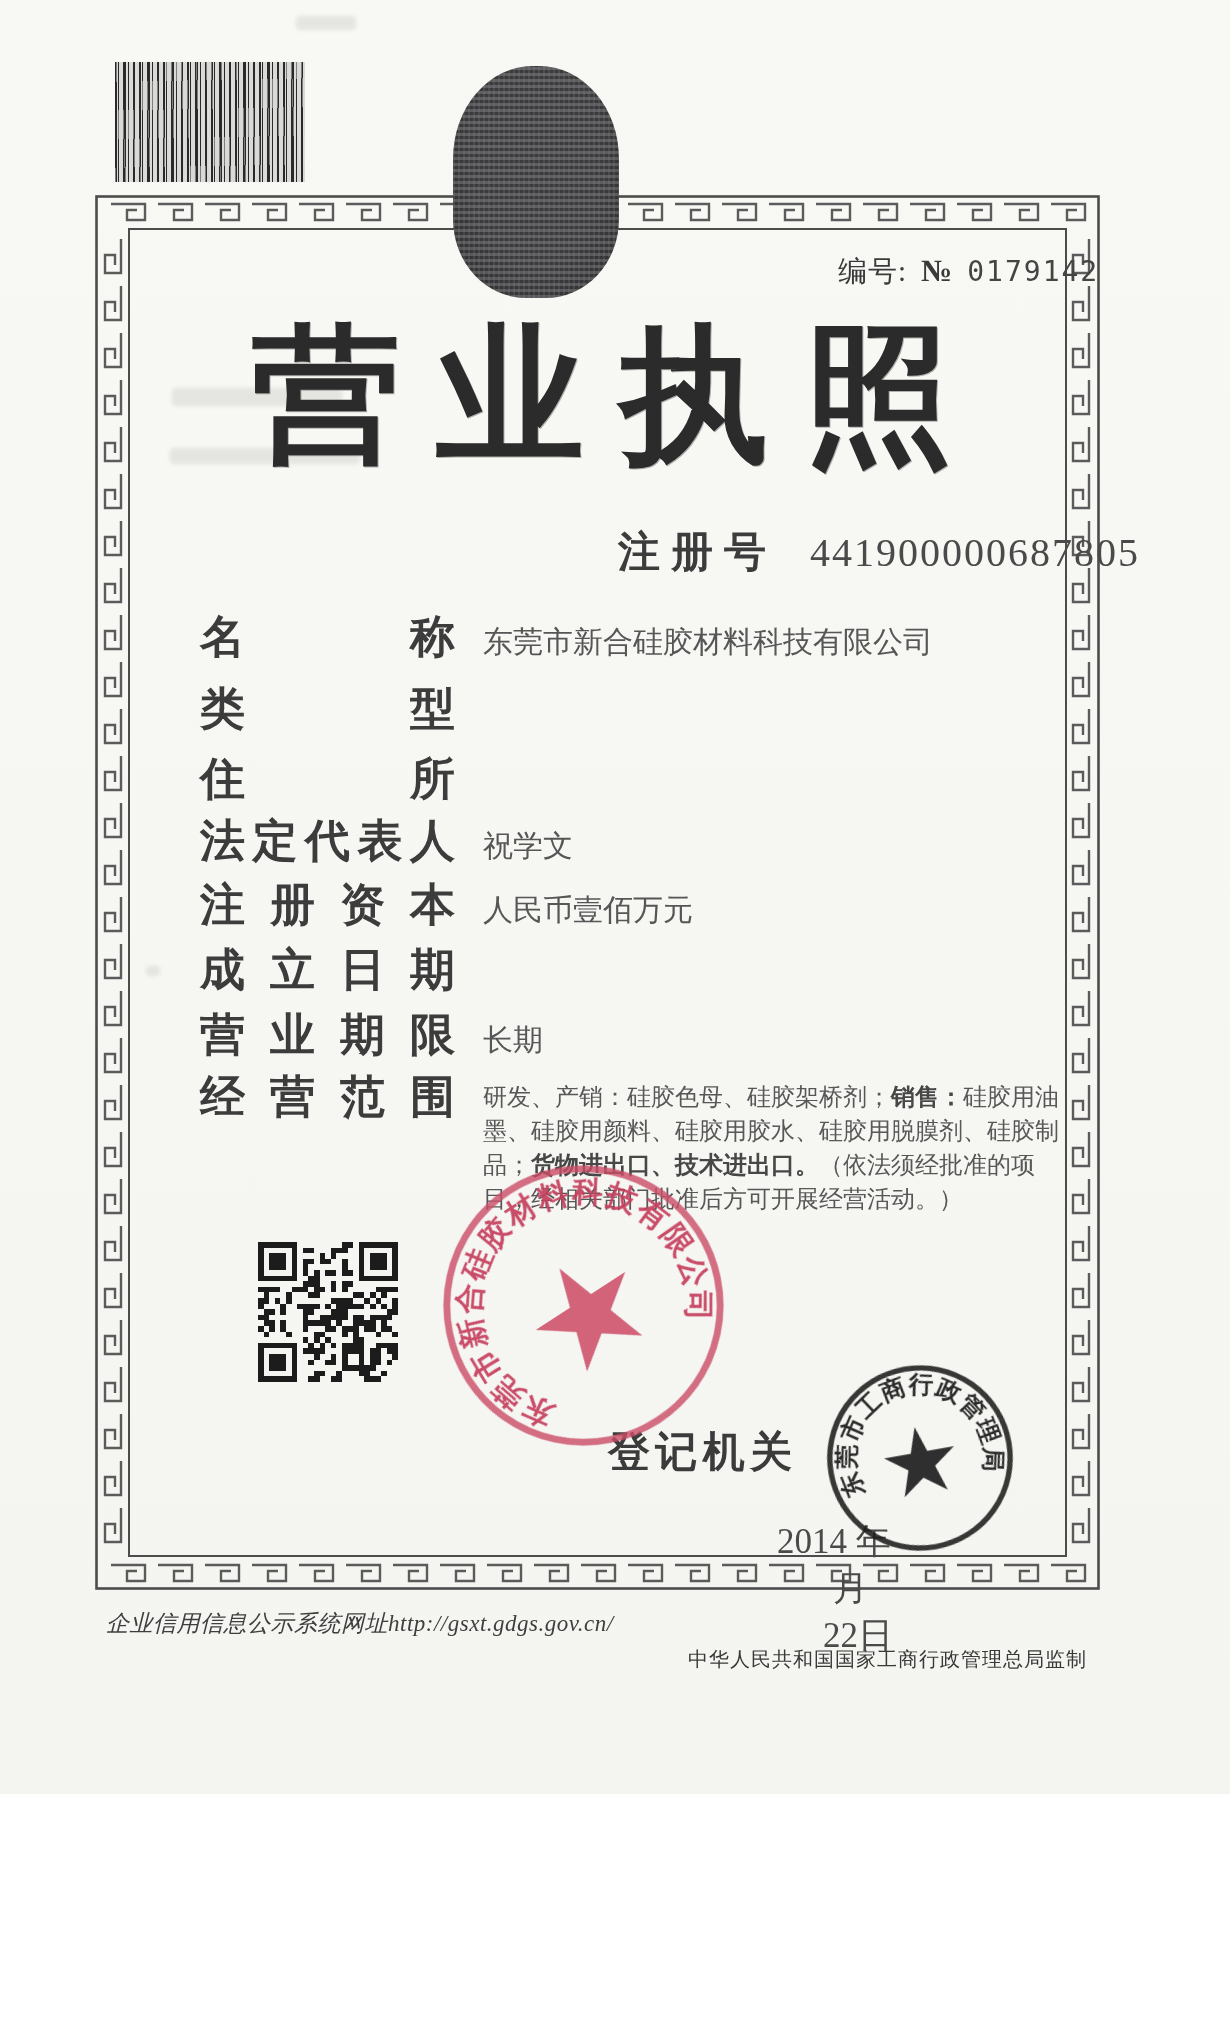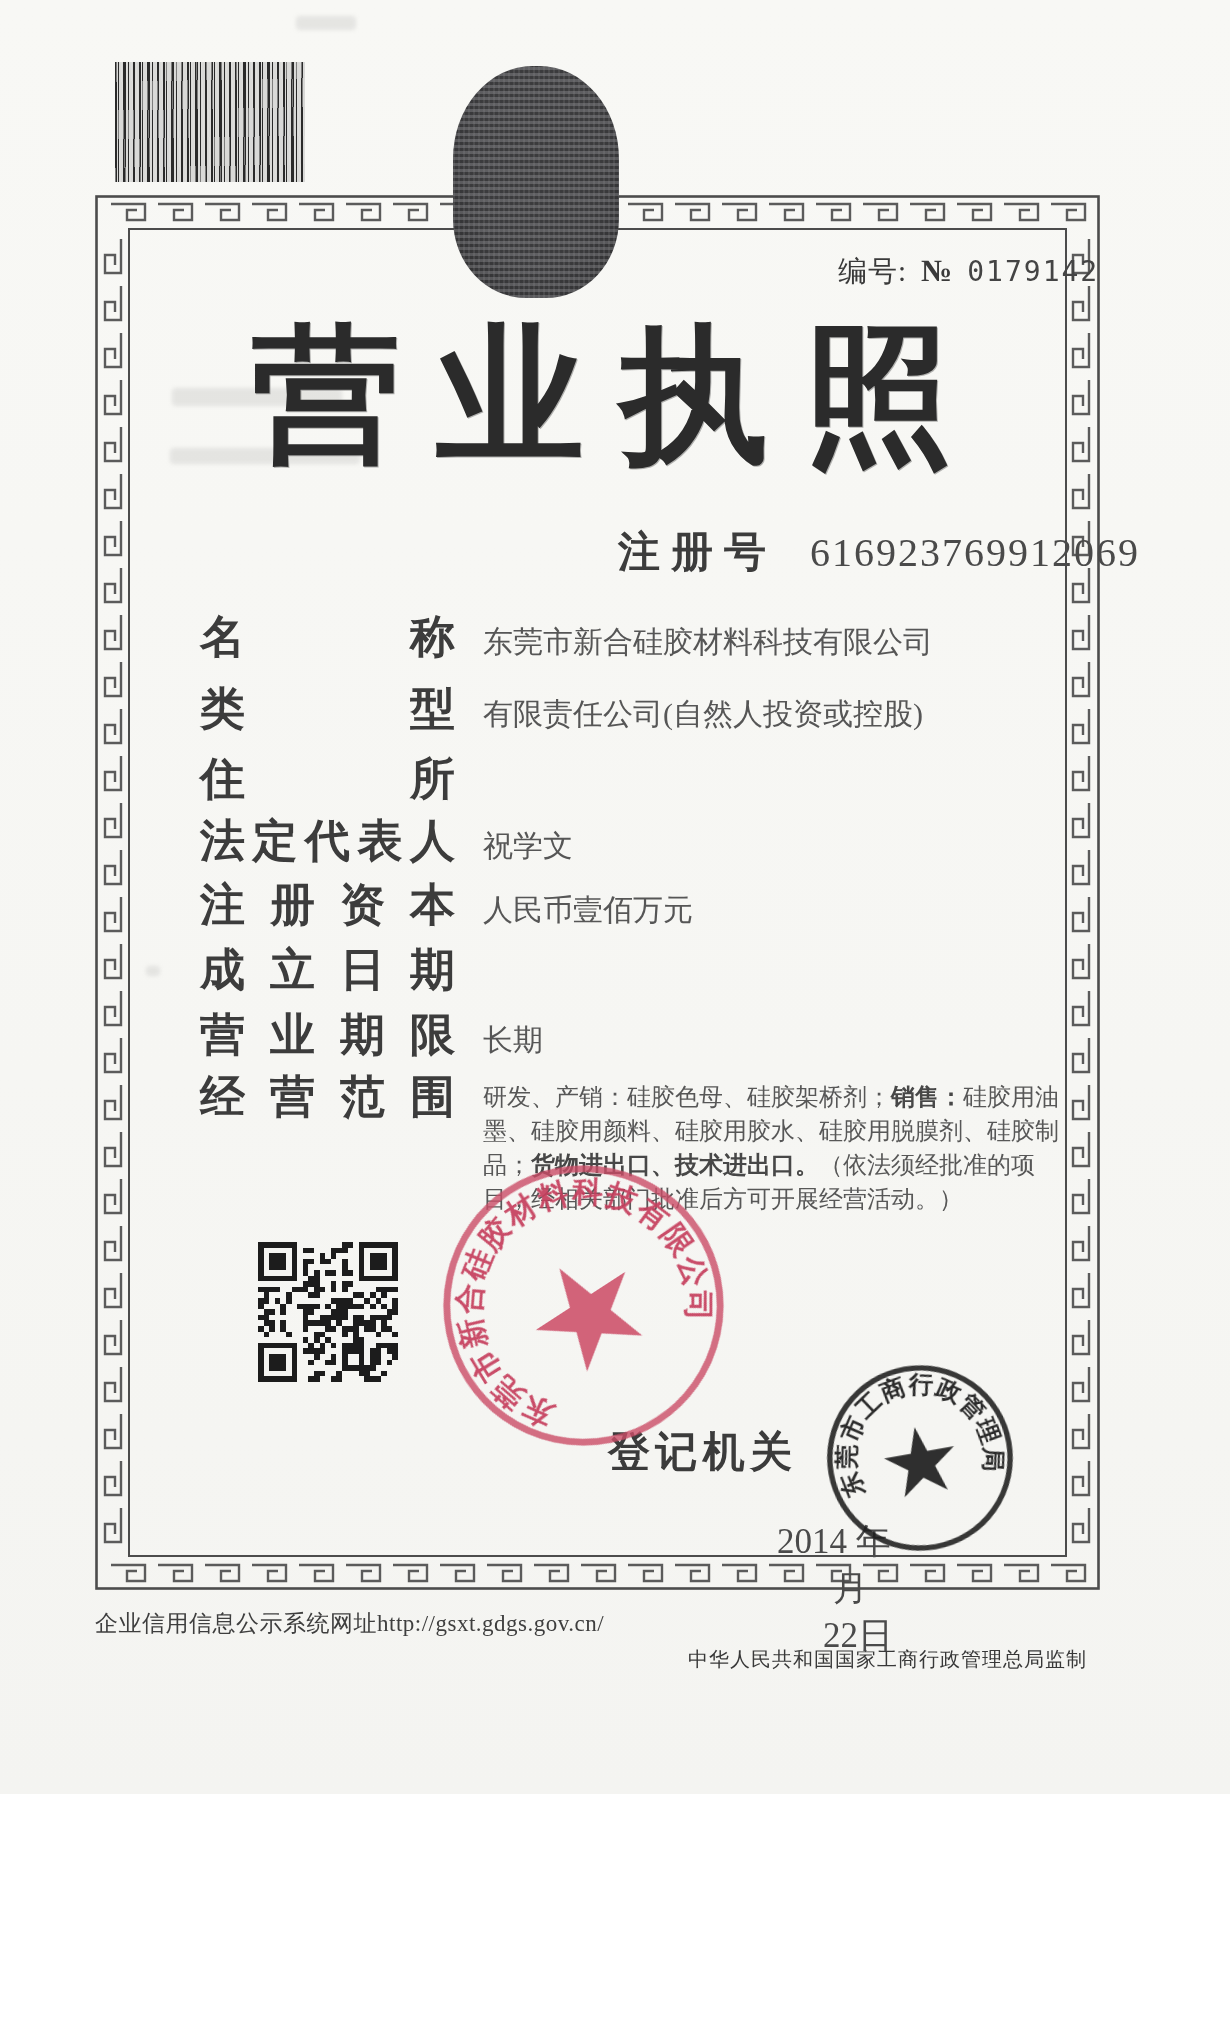--- a/index.html
+++ b/index.html
@@ -53,21 +53,21 @@
   .qr{position:absolute;left:258px;top:1242px;z-index:4;filter:blur(.3px);}
   
   .red-seal{position:absolute;left:436px;top:1158px;z-index:6;transform:rotate(-33deg);filter:blur(.3px);}
   .black-seal{position:absolute;left:822px;top:1360px;z-index:6;transform:rotate(-10deg);filter:blur(.2px);}
   
   .registry-label{position:absolute;left:608px;top:1424px;width:184px;display:flex;justify-content:space-between;z-index:4;font-size:42px;font-weight:600;color:#3b3b3b;}
   .date-line{position:absolute;left:742px;top:1478px;z-index:5;font-size:35px;color:#4a4a4a;white-space:pre;}
   .date-line .dm{margin-left:56px;}
   .date-line .dd{margin-left:46px;text-align:center;}
   
-  .footer-left{position:absolute;left:95px;top:1608px;z-index:4;font-size:23px;letter-spacing:.5px;color:#3e3e3e;}
+  .footer-left{position:absolute;left:106px;top:1608px;z-index:4;font-size:23px;letter-spacing:.5px;color:#3e3e3e;font-style:italic;}
   .footer-right{position:absolute;left:688px;top:1646px;z-index:4;font-size:20px;letter-spacing:1px;color:#383838;}
 </style>
 </head>
 <body>
 
 <div class="page">
 
   <div class="barcode"></div>
   <div class="emblem"></div>
   <div class="smudge" style="left:172px;top:388px;width:170px;height:18px;"></div>
@@ -193,36 +193,35 @@
       <span>执</span>
       <span>照</span>
     </h1>
 
   <div class="regno">
     <div class="rlabel">
         <span>注</span>
         <span>册</span>
         <span>号</span>
       </div>
-    <div class="rvalue">616923769912069</div>
+    <div class="rvalue">441900000687805</div>
   </div>
 
   <div class="row" style="top:612px">
     <div class="flabel">
         <span>名</span>
         <span>称</span>
       </div>
     <div class="fvalue">东莞市新合硅胶材料科技有限公司</div>
   </div>
   <div class="row" style="top:684px">
     <div class="flabel">
         <span>类</span>
         <span>型</span>
       </div>
-    <div class="fvalue">有限责任公司(自然人投资或控股)</div>
   </div>
   <div class="row" style="top:754px">
     <div class="flabel">
         <span>住</span>
         <span>所</span>
       </div>
   </div>
   <div class="row" style="top:816px">
     <div class="flabel">
         <span>法</span>

